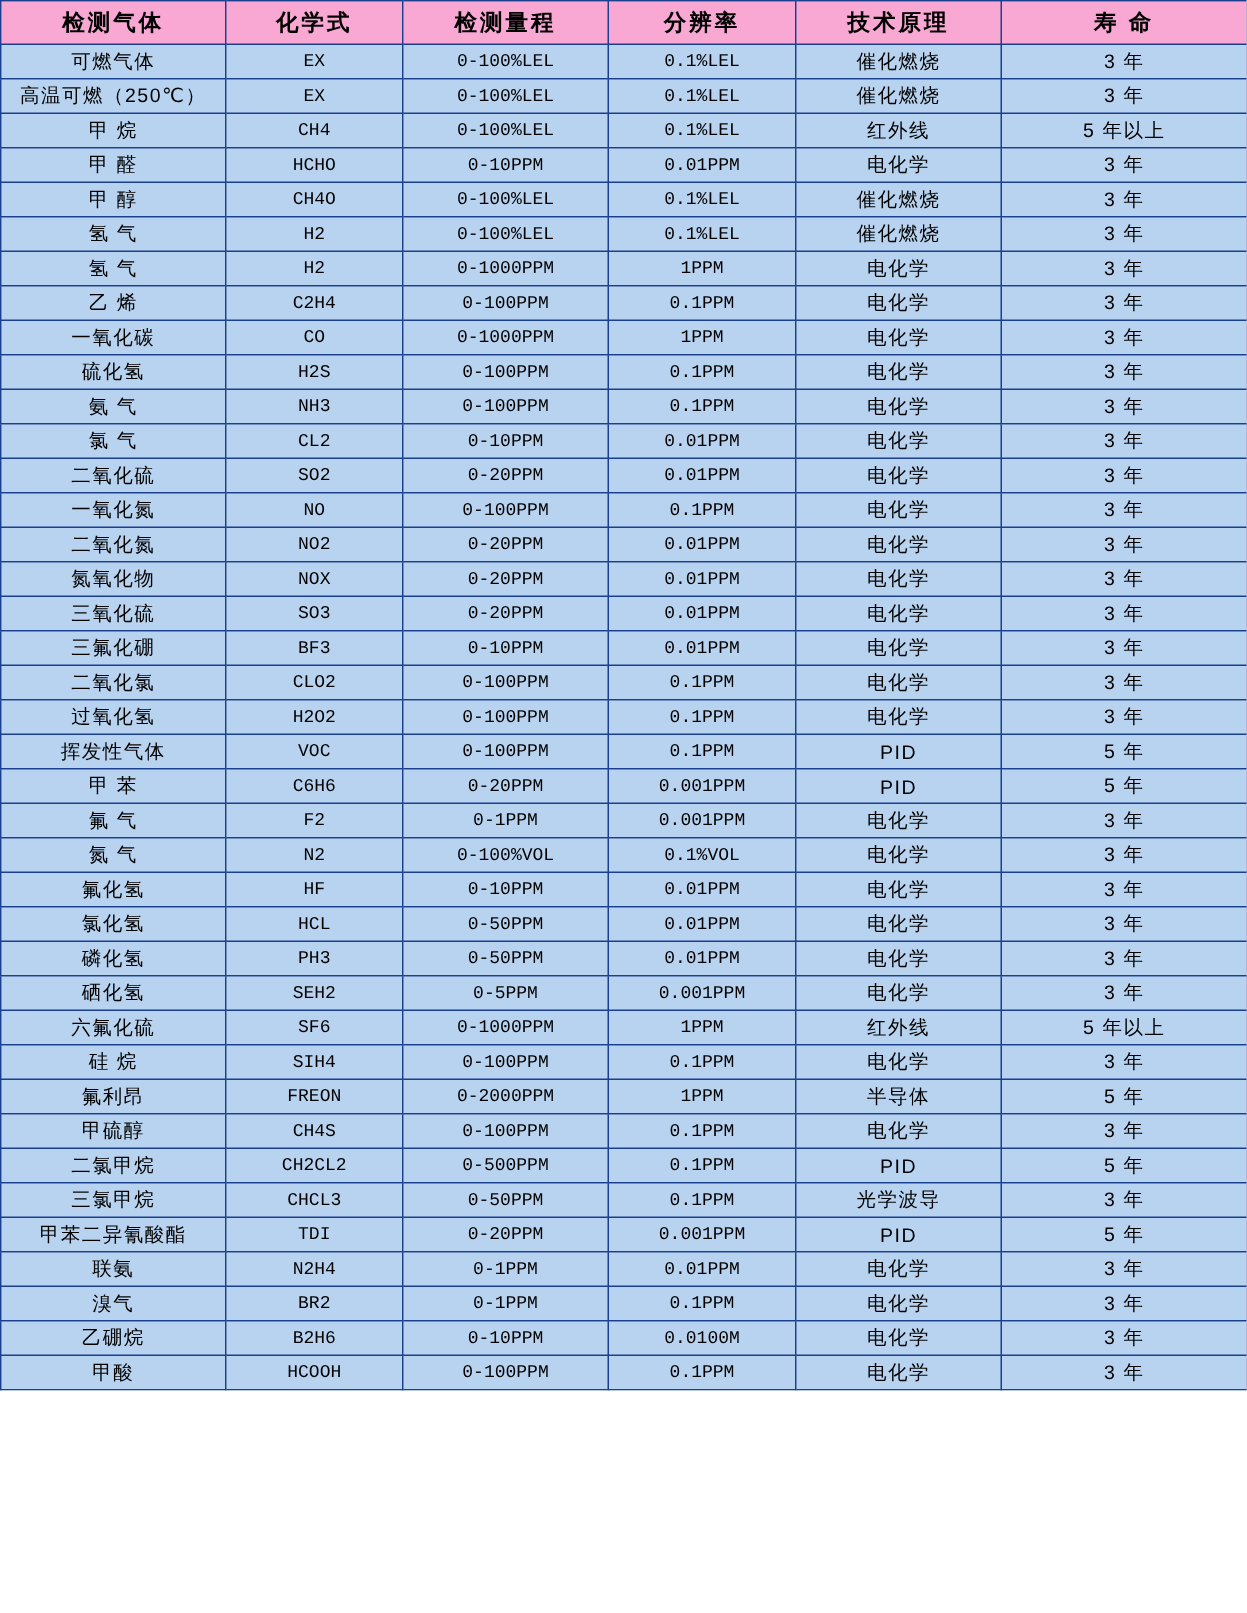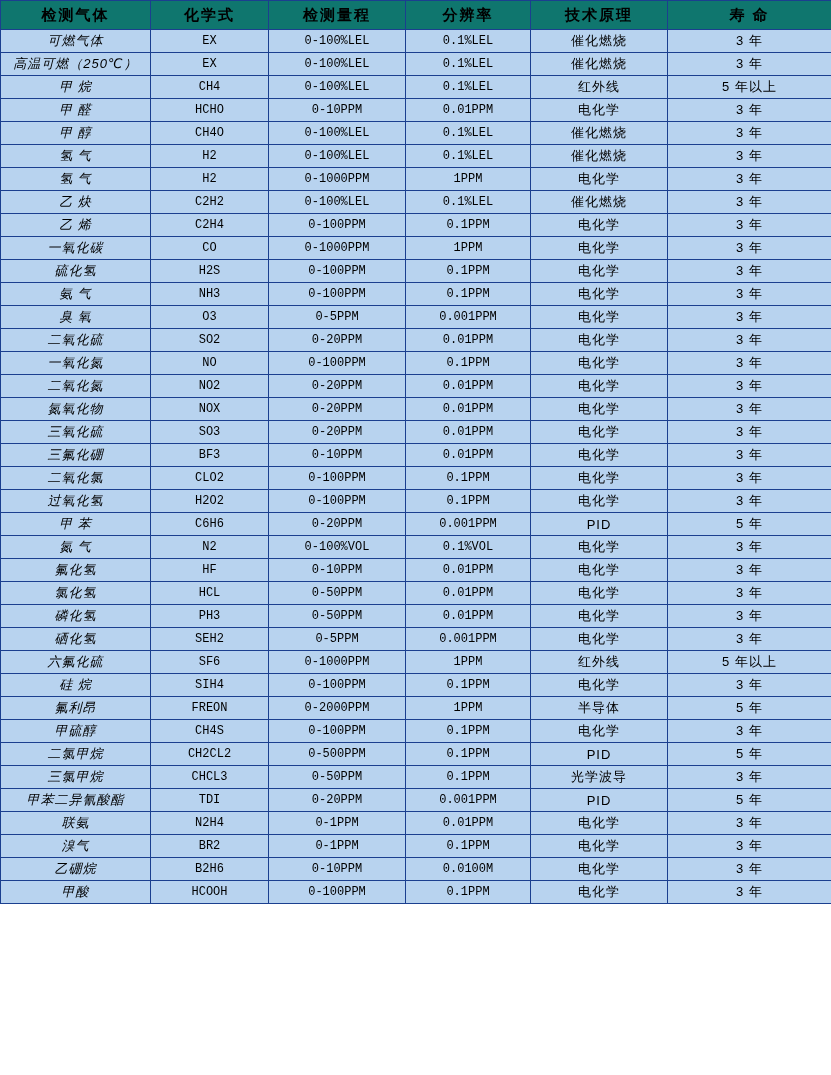--- a/index.html
+++ b/index.html
@@ -17,35 +17,34 @@
     table-layout: fixed;
   }
   #gas-table td, #gas-table th {
     border: 1px solid #1b3f8f;
     text-align: center;
     vertical-align: middle;
     color: #000000;
     padding: 0;
   }
   #gas-table thead th {
-    background: #0f766e;
+    background: #f9a8d4;
     height: 28px;
     font-size: 15px;
     font-weight: bold;
     letter-spacing: 2px;
   }
   #gas-table tbody td {
     background: #b8d3ef;
     height: 22px;
     font-size: 13px;
     font-weight: normal;
   }
   #gas-table tbody td.c0 {
     letter-spacing: 1px;
-    font-style: italic;
   }
   #gas-table tbody td.c1,
   #gas-table tbody td.c2,
   #gas-table tbody td.c3 {
     font-family: "Liberation Mono", "DejaVu Sans Mono", monospace;
     font-size: 12px;
   }
   #gas-table tbody td.c4,
   #gas-table tbody td.c5 {
     letter-spacing: 1px;
@@ -130,28 +129,20 @@
       </tr>
       <tr>
         <td class="c0">氢 气</td>
         <td class="c1">H2</td>
         <td class="c2">0-1000PPM</td>
         <td class="c3">1PPM</td>
         <td class="c4">电化学</td>
         <td class="c5">3 年</td>
       </tr>
       <tr>
-        <td class="c0">乙 炔</td>
-        <td class="c1">C2H2</td>
-        <td class="c2">0-100%LEL</td>
-        <td class="c3">0.1%LEL</td>
-        <td class="c4">催化燃烧</td>
-        <td class="c5">3 年</td>
-      </tr>
-      <tr>
         <td class="c0">乙 烯</td>
         <td class="c1">C2H4</td>
         <td class="c2">0-100PPM</td>
         <td class="c3">0.1PPM</td>
         <td class="c4">电化学</td>
         <td class="c5">3 年</td>
       </tr>
       <tr>
         <td class="c0">一氧化碳</td>
         <td class="c1">CO</td>
@@ -170,24 +161,24 @@
       </tr>
       <tr>
         <td class="c0">氨 气</td>
         <td class="c1">NH3</td>
         <td class="c2">0-100PPM</td>
         <td class="c3">0.1PPM</td>
         <td class="c4">电化学</td>
         <td class="c5">3 年</td>
       </tr>
       <tr>
-        <td class="c0">臭 氧</td>
-        <td class="c1">O3</td>
-        <td class="c2">0-5PPM</td>
-        <td class="c3">0.001PPM</td>
+        <td class="c0">氯 气</td>
+        <td class="c1">CL2</td>
+        <td class="c2">0-10PPM</td>
+        <td class="c3">0.01PPM</td>
         <td class="c4">电化学</td>
         <td class="c5">3 年</td>
       </tr>
       <tr>
         <td class="c0">二氧化硫</td>
         <td class="c1">SO2</td>
         <td class="c2">0-20PPM</td>
         <td class="c3">0.01PPM</td>
         <td class="c4">电化学</td>
         <td class="c5">3 年</td>
@@ -242,26 +233,42 @@
       </tr>
       <tr>
         <td class="c0">过氧化氢</td>
         <td class="c1">H2O2</td>
         <td class="c2">0-100PPM</td>
         <td class="c3">0.1PPM</td>
         <td class="c4">电化学</td>
         <td class="c5">3 年</td>
       </tr>
       <tr>
+        <td class="c0">挥发性气体</td>
+        <td class="c1">VOC</td>
+        <td class="c2">0-100PPM</td>
+        <td class="c3">0.1PPM</td>
+        <td class="c4">PID</td>
+        <td class="c5">5 年</td>
+      </tr>
+      <tr>
         <td class="c0">甲 苯</td>
         <td class="c1">C6H6</td>
         <td class="c2">0-20PPM</td>
         <td class="c3">0.001PPM</td>
         <td class="c4">PID</td>
         <td class="c5">5 年</td>
+      </tr>
+      <tr>
+        <td class="c0">氟 气</td>
+        <td class="c1">F2</td>
+        <td class="c2">0-1PPM</td>
+        <td class="c3">0.001PPM</td>
+        <td class="c4">电化学</td>
+        <td class="c5">3 年</td>
       </tr>
       <tr>
         <td class="c0">氮 气</td>
         <td class="c1">N2</td>
         <td class="c2">0-100%VOL</td>
         <td class="c3">0.1%VOL</td>
         <td class="c4">电化学</td>
         <td class="c5">3 年</td>
       </tr>
       <tr>

